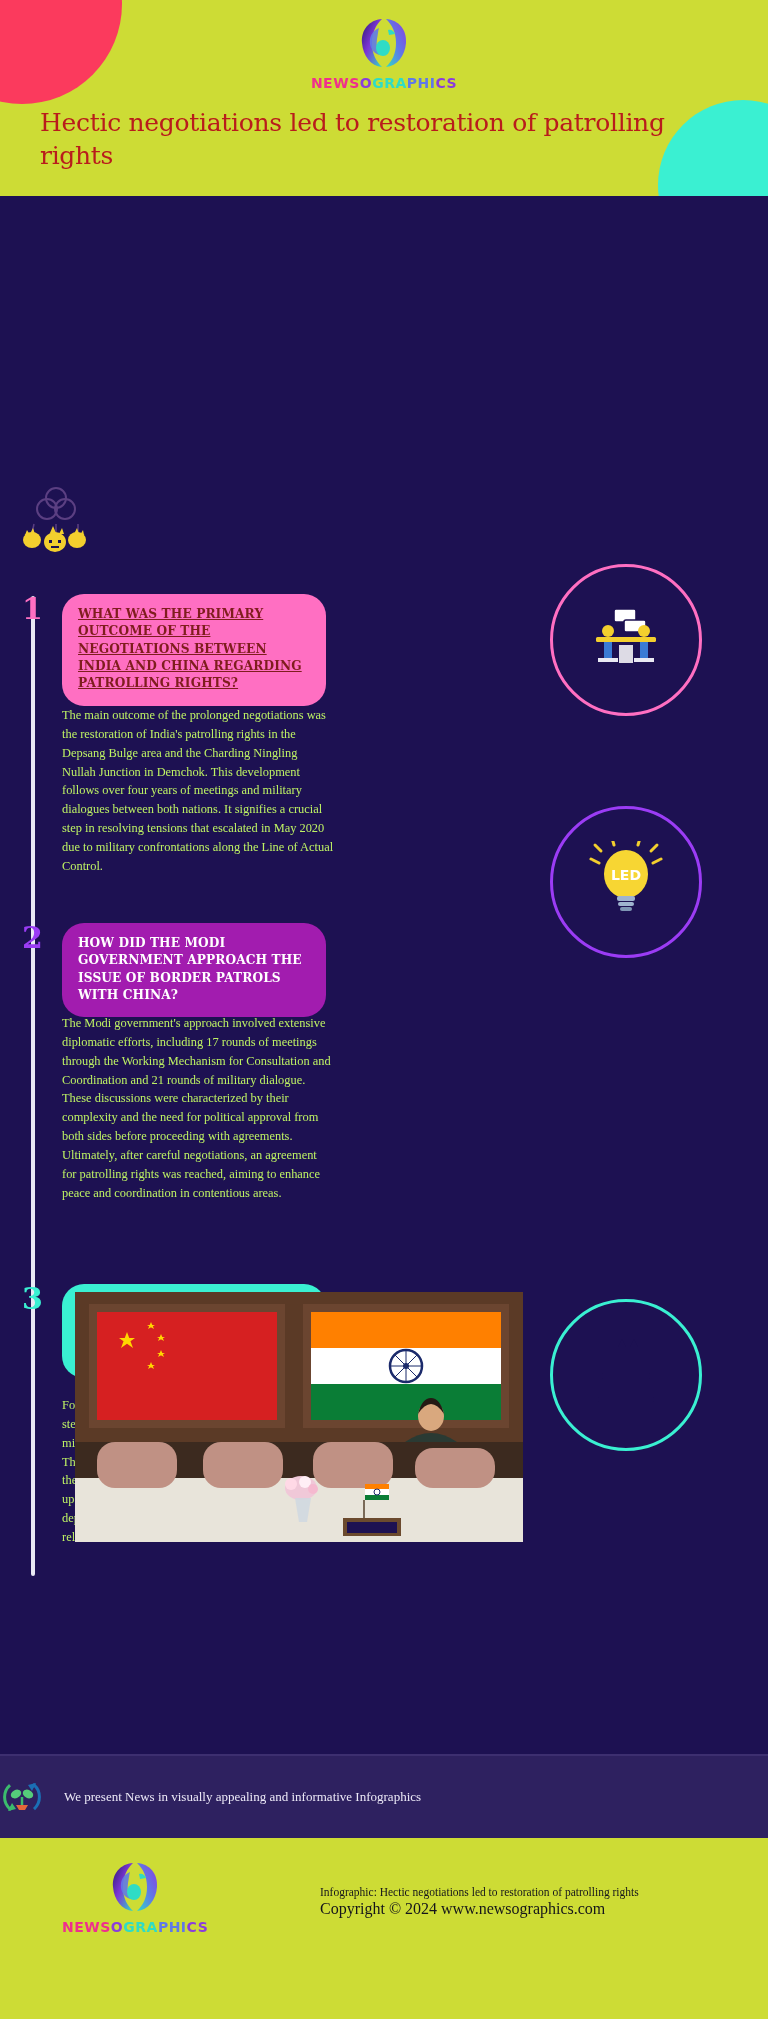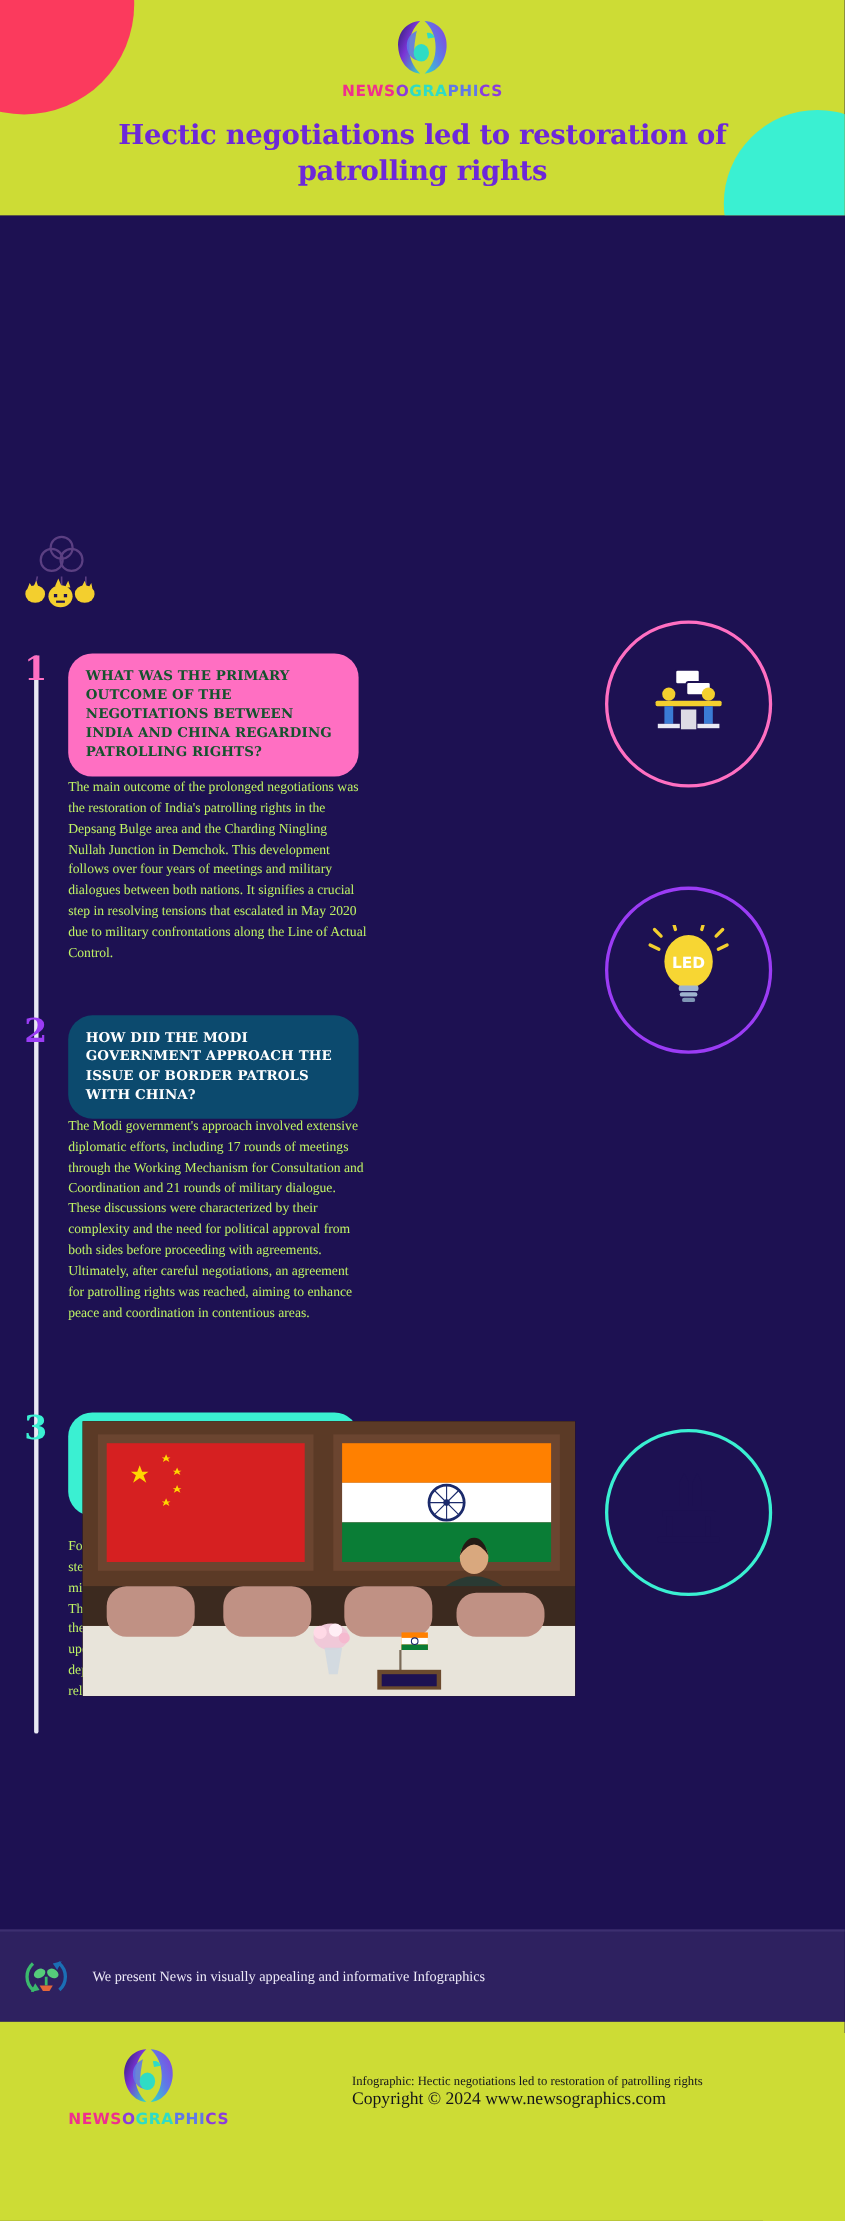--- a/index.html
+++ b/index.html
@@ -60,24 +60,24 @@
   .logo-text span:nth-child(8) { color: #2fdcc5; }
   .logo-text span:nth-child(9),
   .logo-text span:nth-child(10),
   .logo-text span:nth-child(11) { color: #5f79e8; }
   .logo-text span:nth-child(12),
   .logo-text span:nth-child(13) { color: #8a3ddd; }
 
   .header-title {
     position: absolute;
     left: 40px; right: 40px; top: 106px;
-    text-align: center;
-    color: #6d28d9;
+    text-align: left;
+    color: #b91c1c;
     font-family: "DejaVu Serif", serif;
-    font-weight: bold;
+    font-weight: normal;
     font-size: 25px;
     line-height: 1.32;
     letter-spacing: -0.3px;
   }
 
   
   .body-area {
     position: relative;
     width: 768px;
     height: 1558px;
@@ -133,25 +133,25 @@
     width: 152px; height: 152px;
     border-radius: 50%;
     border: 3px solid #fff;
     display: flex;
     align-items: center;
     justify-content: center;
   }
 
   
   .s1 .sec-num { color: #ff6fc2; }
-  .s1 .q-card  { background: #ff6fc2; color: #14532d; }
+  .s1 .q-card  { background: #ff6fc2; color: #7f1d1d; text-decoration: underline; }
   .s1 .icon-circle { border-color: #ff6fc2; }
   
   .s2 .sec-num { color: #9b3cf5; }
-  .s2 .q-card  { background: #0c4a6e; color: #ffffff; }
+  .s2 .q-card  { background: #a21caf; color: #ffffff; }
   .s2 .icon-circle { border-color: #9b3cf5; text-align: right; }
   
   .s3 .sec-num { color: #3af0d2; }
   .s3 .q-card  { background: #3af0d2; color: #1d1152; }
   .s3 .icon-circle { border-color: #3af0d2; }
 
   
   .photo {
     position: absolute;
     left: 75px; top: 1096px;
@@ -161,21 +161,20 @@
   }
 
   
   .tagline-bar {
     position: relative;
     width: 768px;
     height: 84px;
     background: #2e2160;
     display: flex;
     align-items: center;
-    padding-left: 20px;
     border-top: 2px solid #3d2f70;
   }
   .tagline-text {
     margin-left: 20px;
     color: #ece9f7;
     font-family: "Liberation Serif", serif;
     font-size: 13px;
   }
 
   

